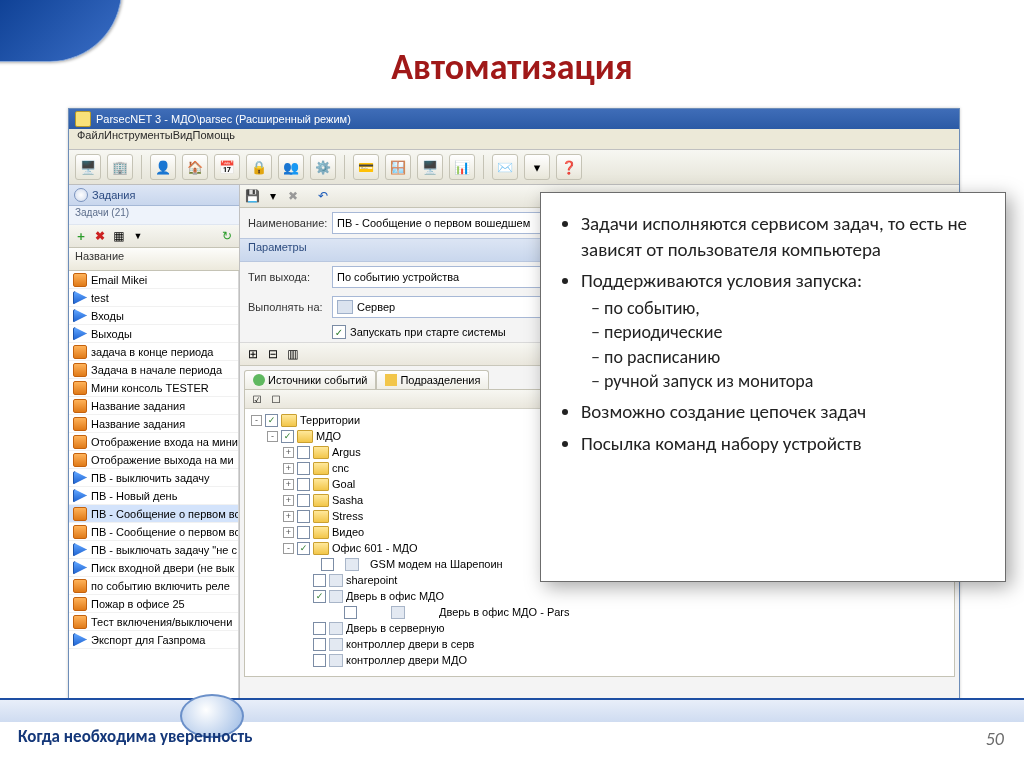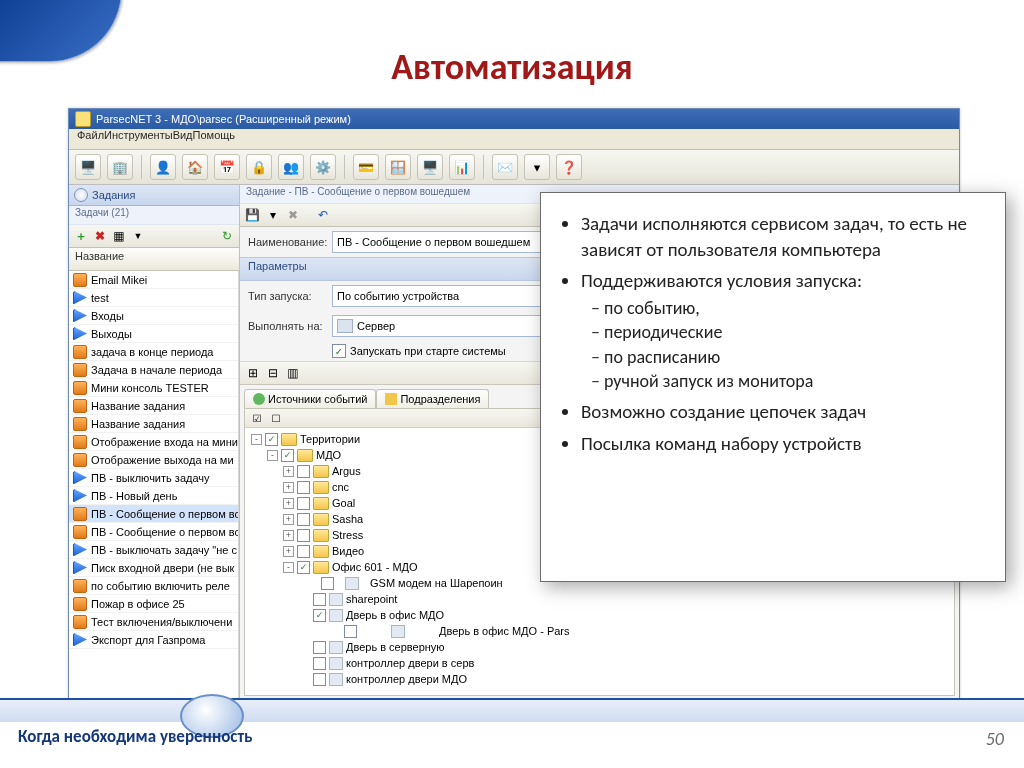--- a/index.html
+++ b/index.html
@@ -214,35 +214,34 @@
               <span>Тест включения/выключени</span>
             </div>
             <div class="task">
               <span class="tik t-bl"></span>
               <span>Экспорт для Газпрома</span>
             </div>
           </div>
       </div>
 
       <div class="rpane">
-        <div class="subhd" style="height:16px">Задание - ПВ - Сообщение о первом вошедшем</div>
         <div class="rmintb">
           <span class="sicon" style="color:#1858b8">💾</span>
           <span class="sicon">▾</span>
           <span class="sicon" style="color:#999">✖</span>
           <span style="width:6px"></span>
           <span class="sicon" style="color:#1858b8">↶</span>
         </div>
         <div class="formrow">
           <label>Наименование:</label>
           <div class="fld">ПВ - Сообщение о первом вошедшем</div>
         </div>
         <div class="grouphd">Параметры</div>
         <div class="formrow">
-          <label>Тип запуска:</label>
+          <label>Тип выхода:</label>
           <div class="fld">По событию устройства</div>
         </div>
         <div class="formrow">
           <label>Выполнять на:</label>
           <div class="fld srv">
               <span class="sico"></span>
               <span>Сервер</span>
             </div>
         </div>
         <div class="chkrow">

